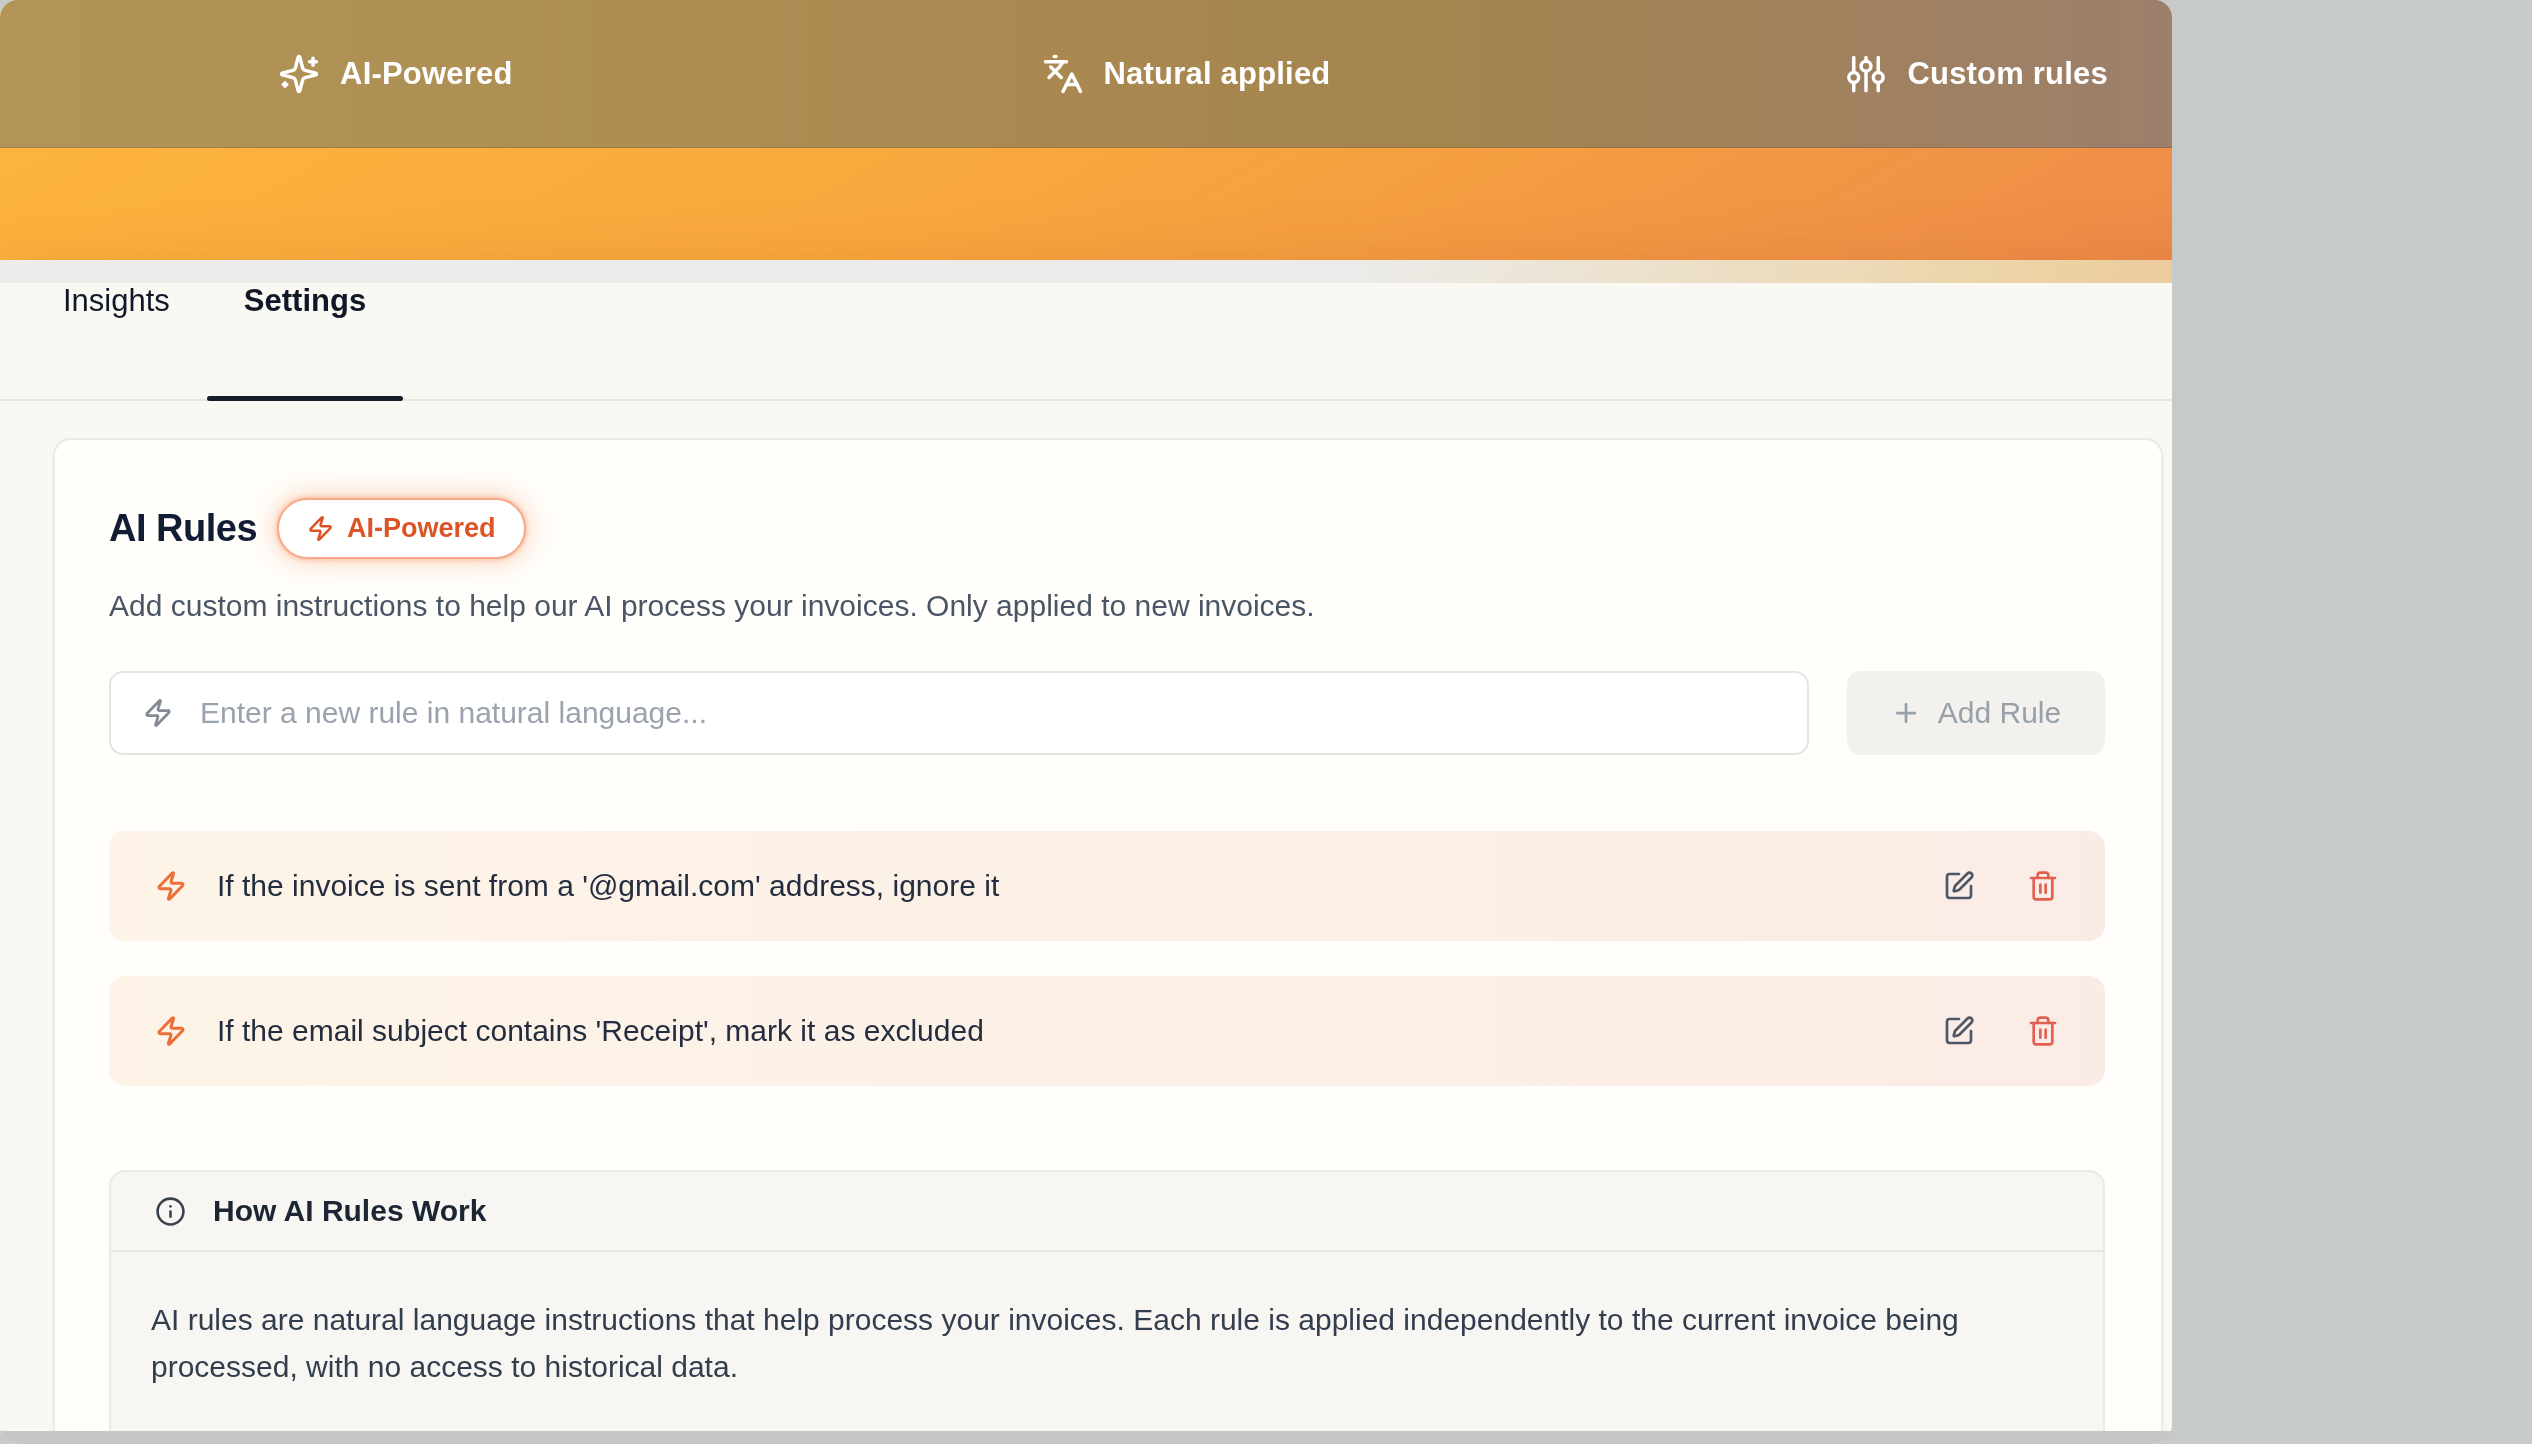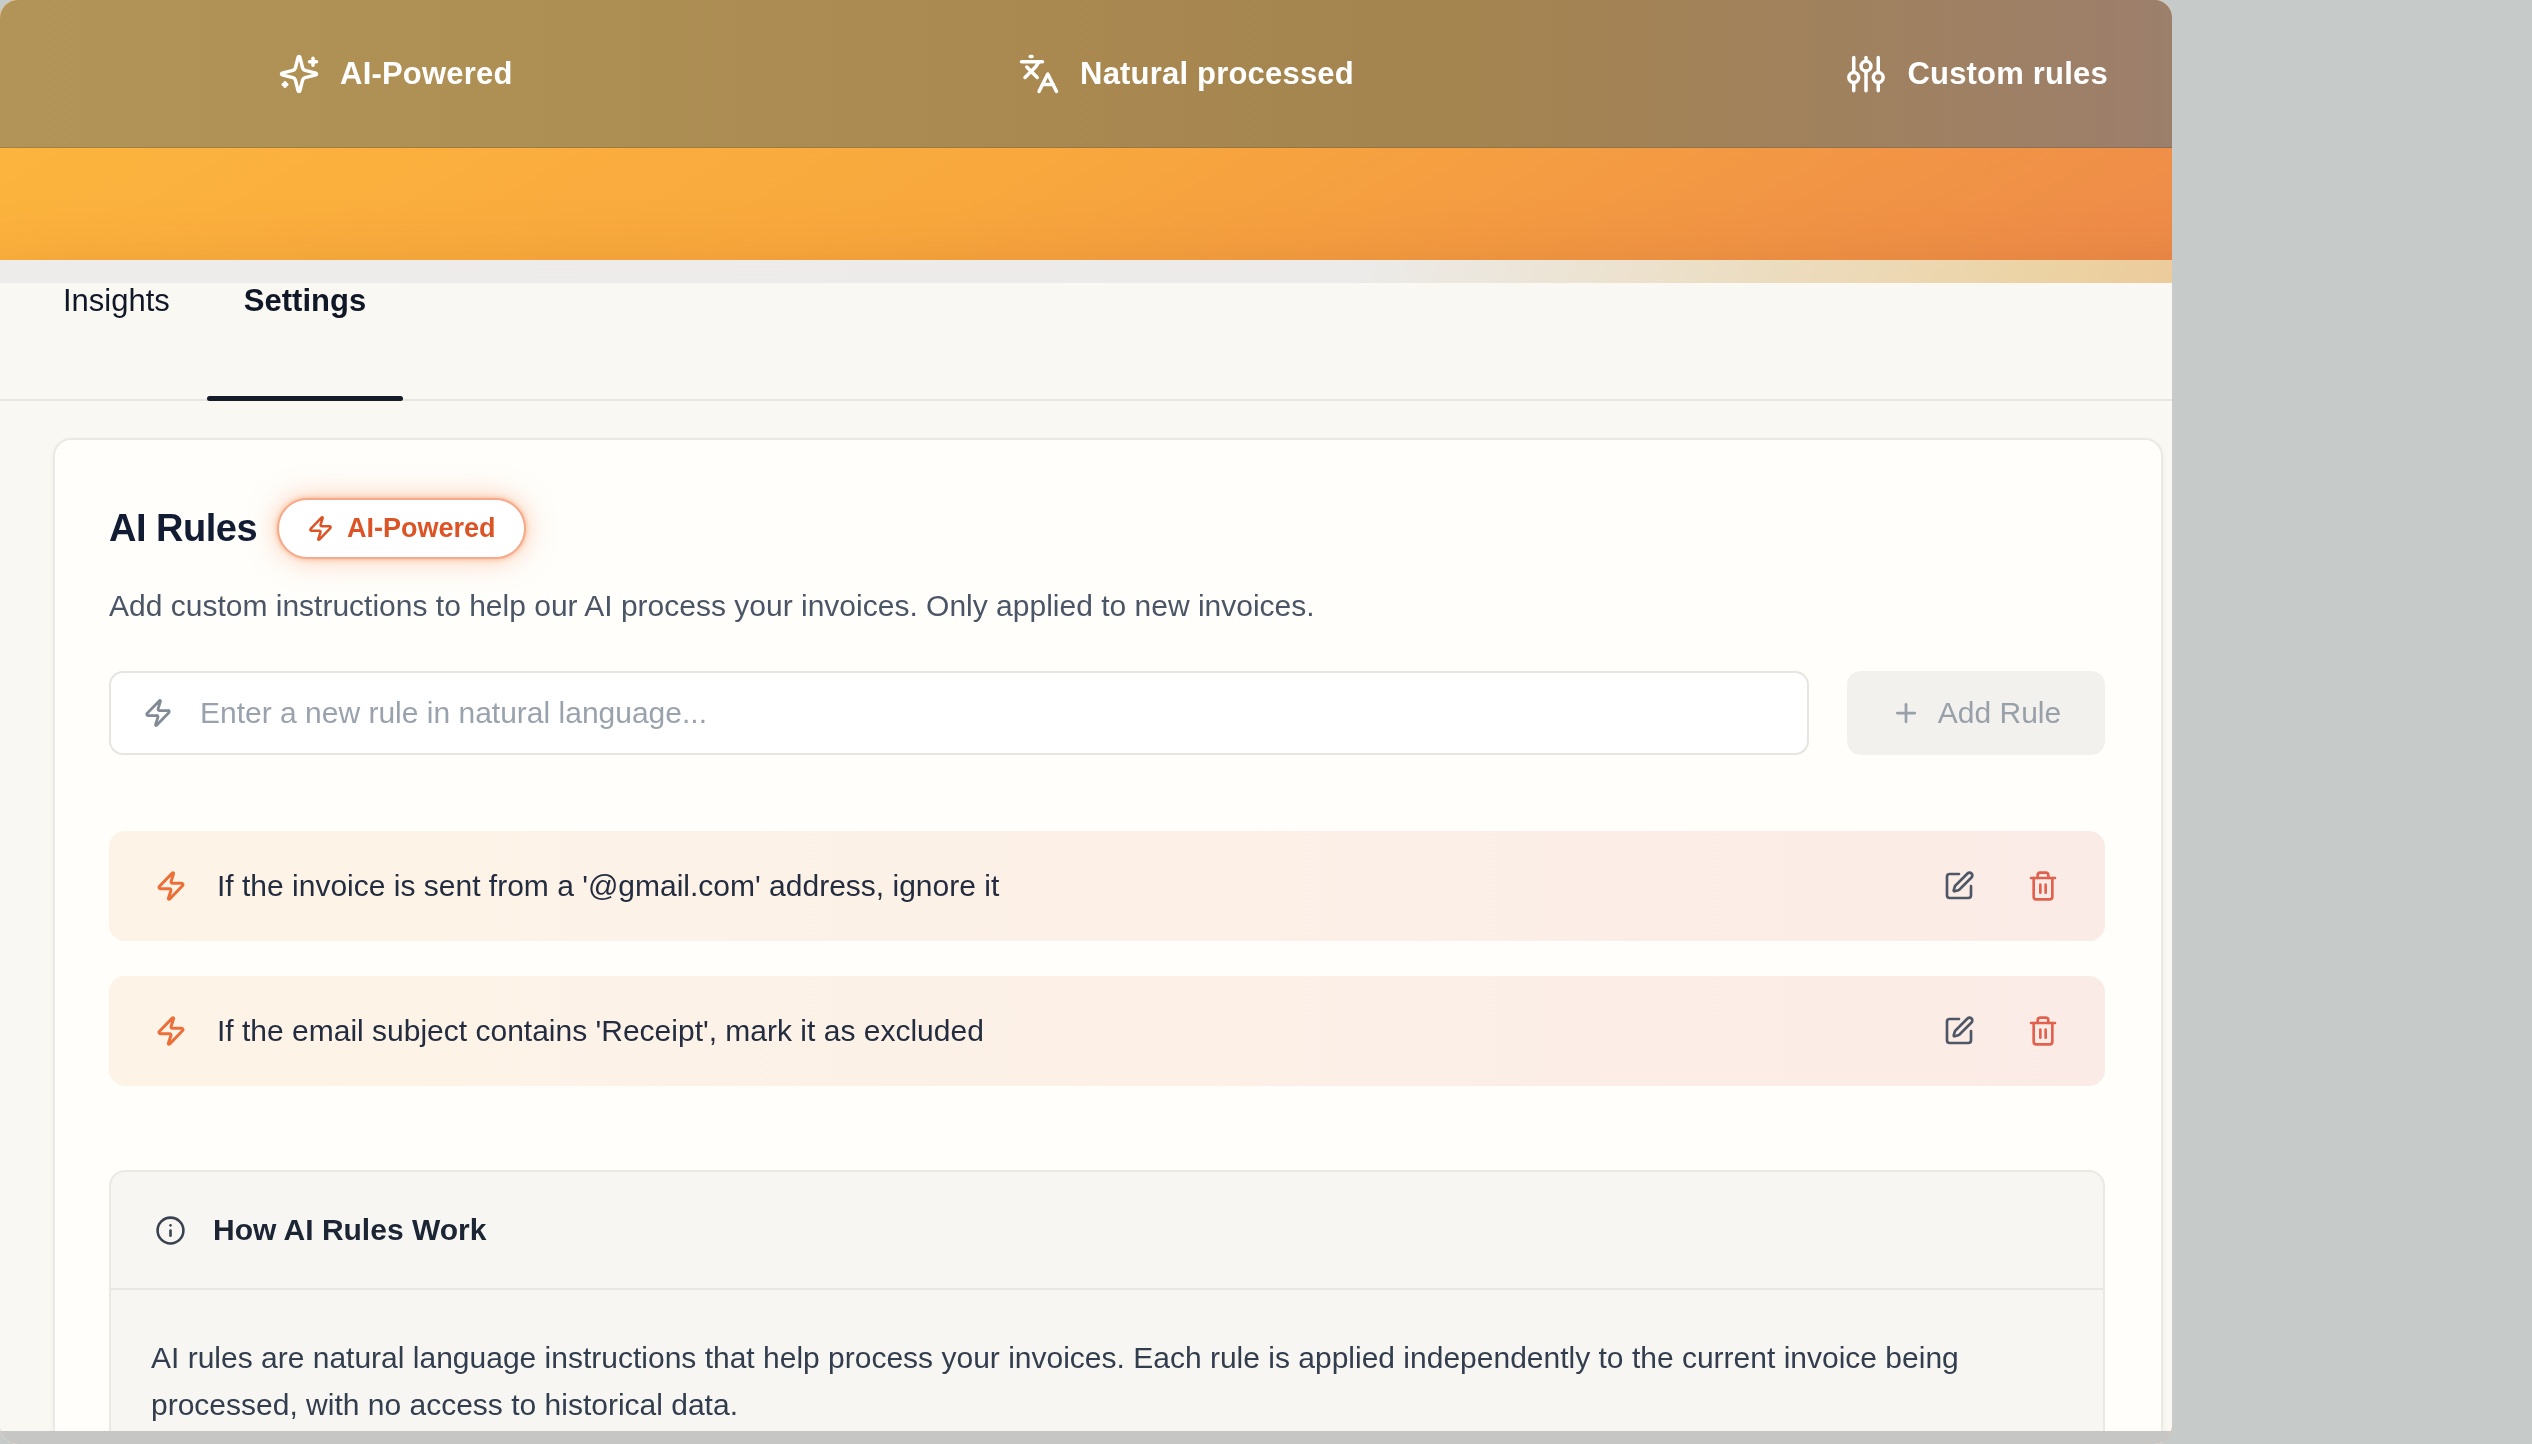--- a/index.html
+++ b/index.html
@@ -65,21 +65,21 @@
               background:linear-gradient(90deg,#fdf4e7 0%, #fcf0e7 55%, #fbebe6 100%); }
   .rule-row .zap { width:32px; height:32px; color:#ec6f3a; flex:none; }
   .rule-text { margin-left:30px; font-size:30px; color:#232d3f; }
   .row-actions { margin-left:auto; display:flex; align-items:center; gap:52px; }
   .icon-btn { background:none; border:none; cursor:pointer; display:flex; padding:0; }
   .icon-btn svg { width:32px; height:32px; }
   .edit-btn svg { color:#4d5766; }
   .trash-btn svg { color:#e2604e; }
 
   .info-card { margin-top:84px; background:#f7f6f2; border:2px solid #eae9e3; border-radius:16px; overflow:hidden; }
-  .info-head { display:flex; align-items:center; gap:27px; padding:41px 44px; border-bottom:2px solid #e8e7e1; }
+  .info-head { display:flex; align-items:center; gap:27px; padding:22px 44px; border-bottom:2px solid #e8e7e1; }
   .info-head svg { width:31px; height:31px; color:#39424f; }
   .info-title { font-size:30px; font-weight:700; color:#1c2534; }
   .info-body { padding:44px 60px 70px 40px; font-size:30px; line-height:47px; color:#323d4e; }
 
   .bottom-strip { position:absolute; left:0; bottom:0; width:2340px; height:13px; background:#c6c6c4; z-index:4; }
 </style>
 </head>
 <body>
 
 <svg width="0" height="0" style="position:absolute">
@@ -143,21 +143,21 @@
     <div class="banner-item">
       <svg viewBox="0 0 24 24">
           <use href="#ic-sparkles"></use>
         </svg>
       <span class="blabel">AI-Powered</span>
     </div>
     <div class="banner-item">
       <svg viewBox="0 0 24 24">
           <use href="#ic-translate"></use>
         </svg>
-      <span class="blabel">Natural processed</span>
+      <span class="blabel">Natural applied</span>
     </div>
     <div class="banner-item">
       <svg viewBox="0 0 24 24">
           <use href="#ic-sliders"></use>
         </svg>
       <span class="blabel">Custom rules</span>
     </div>
   </div>
 
   <div class="window-frame">

